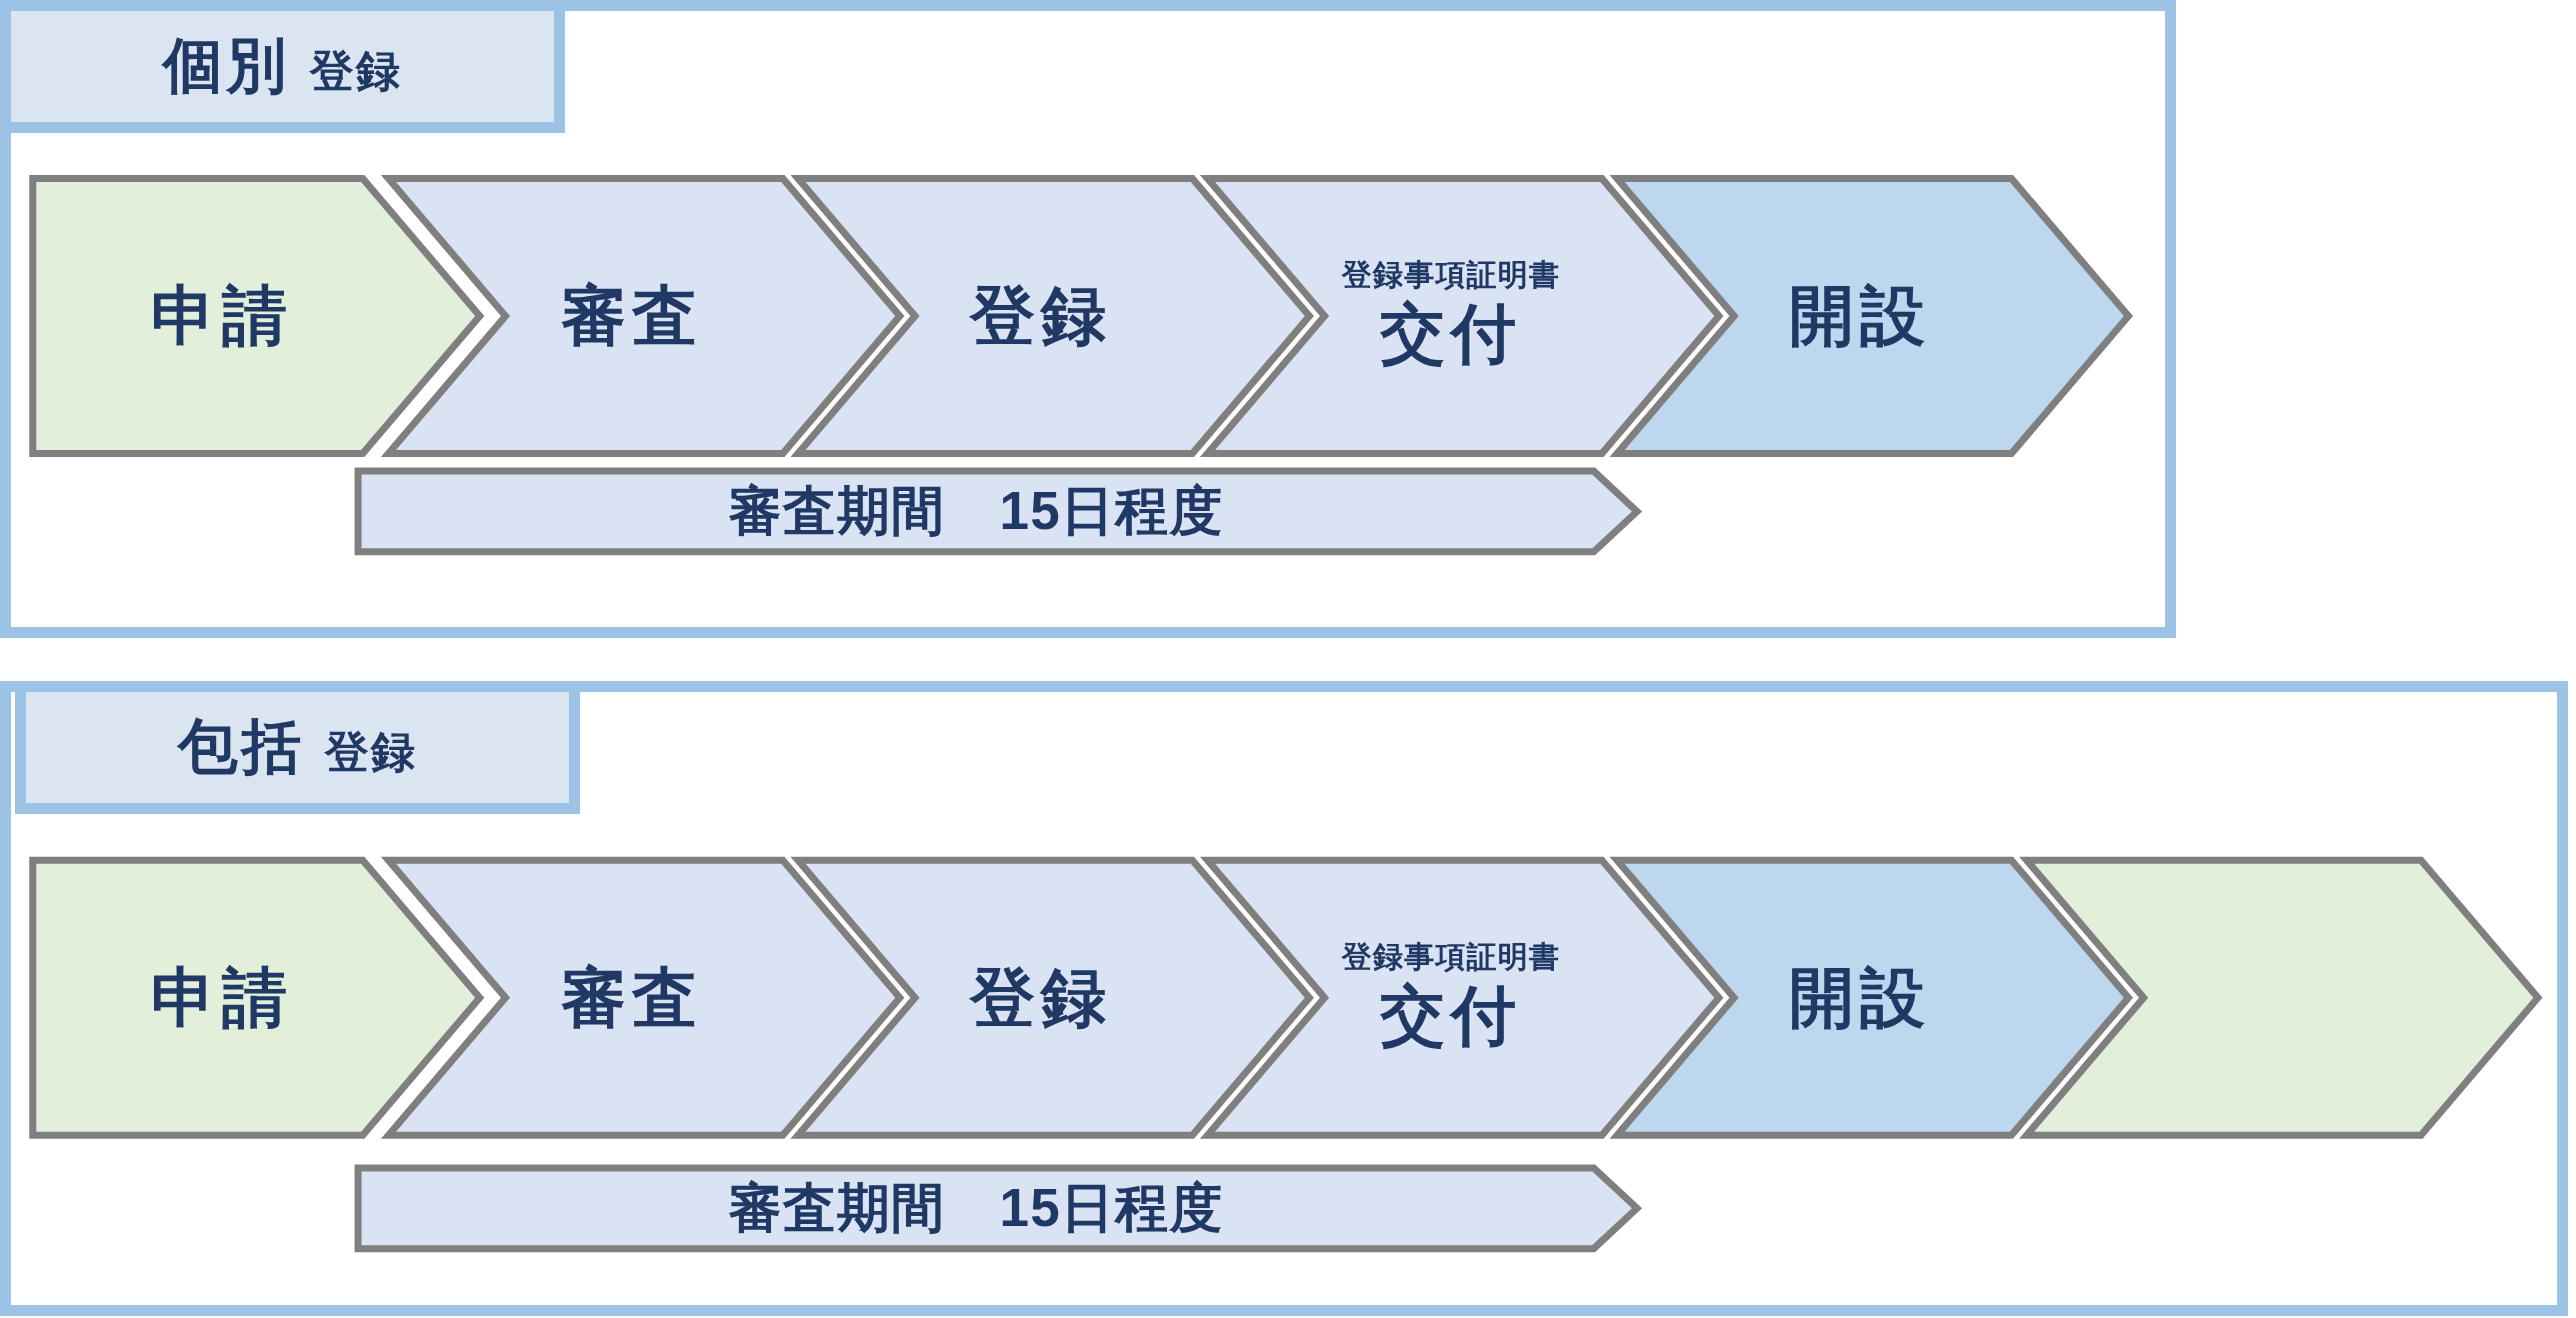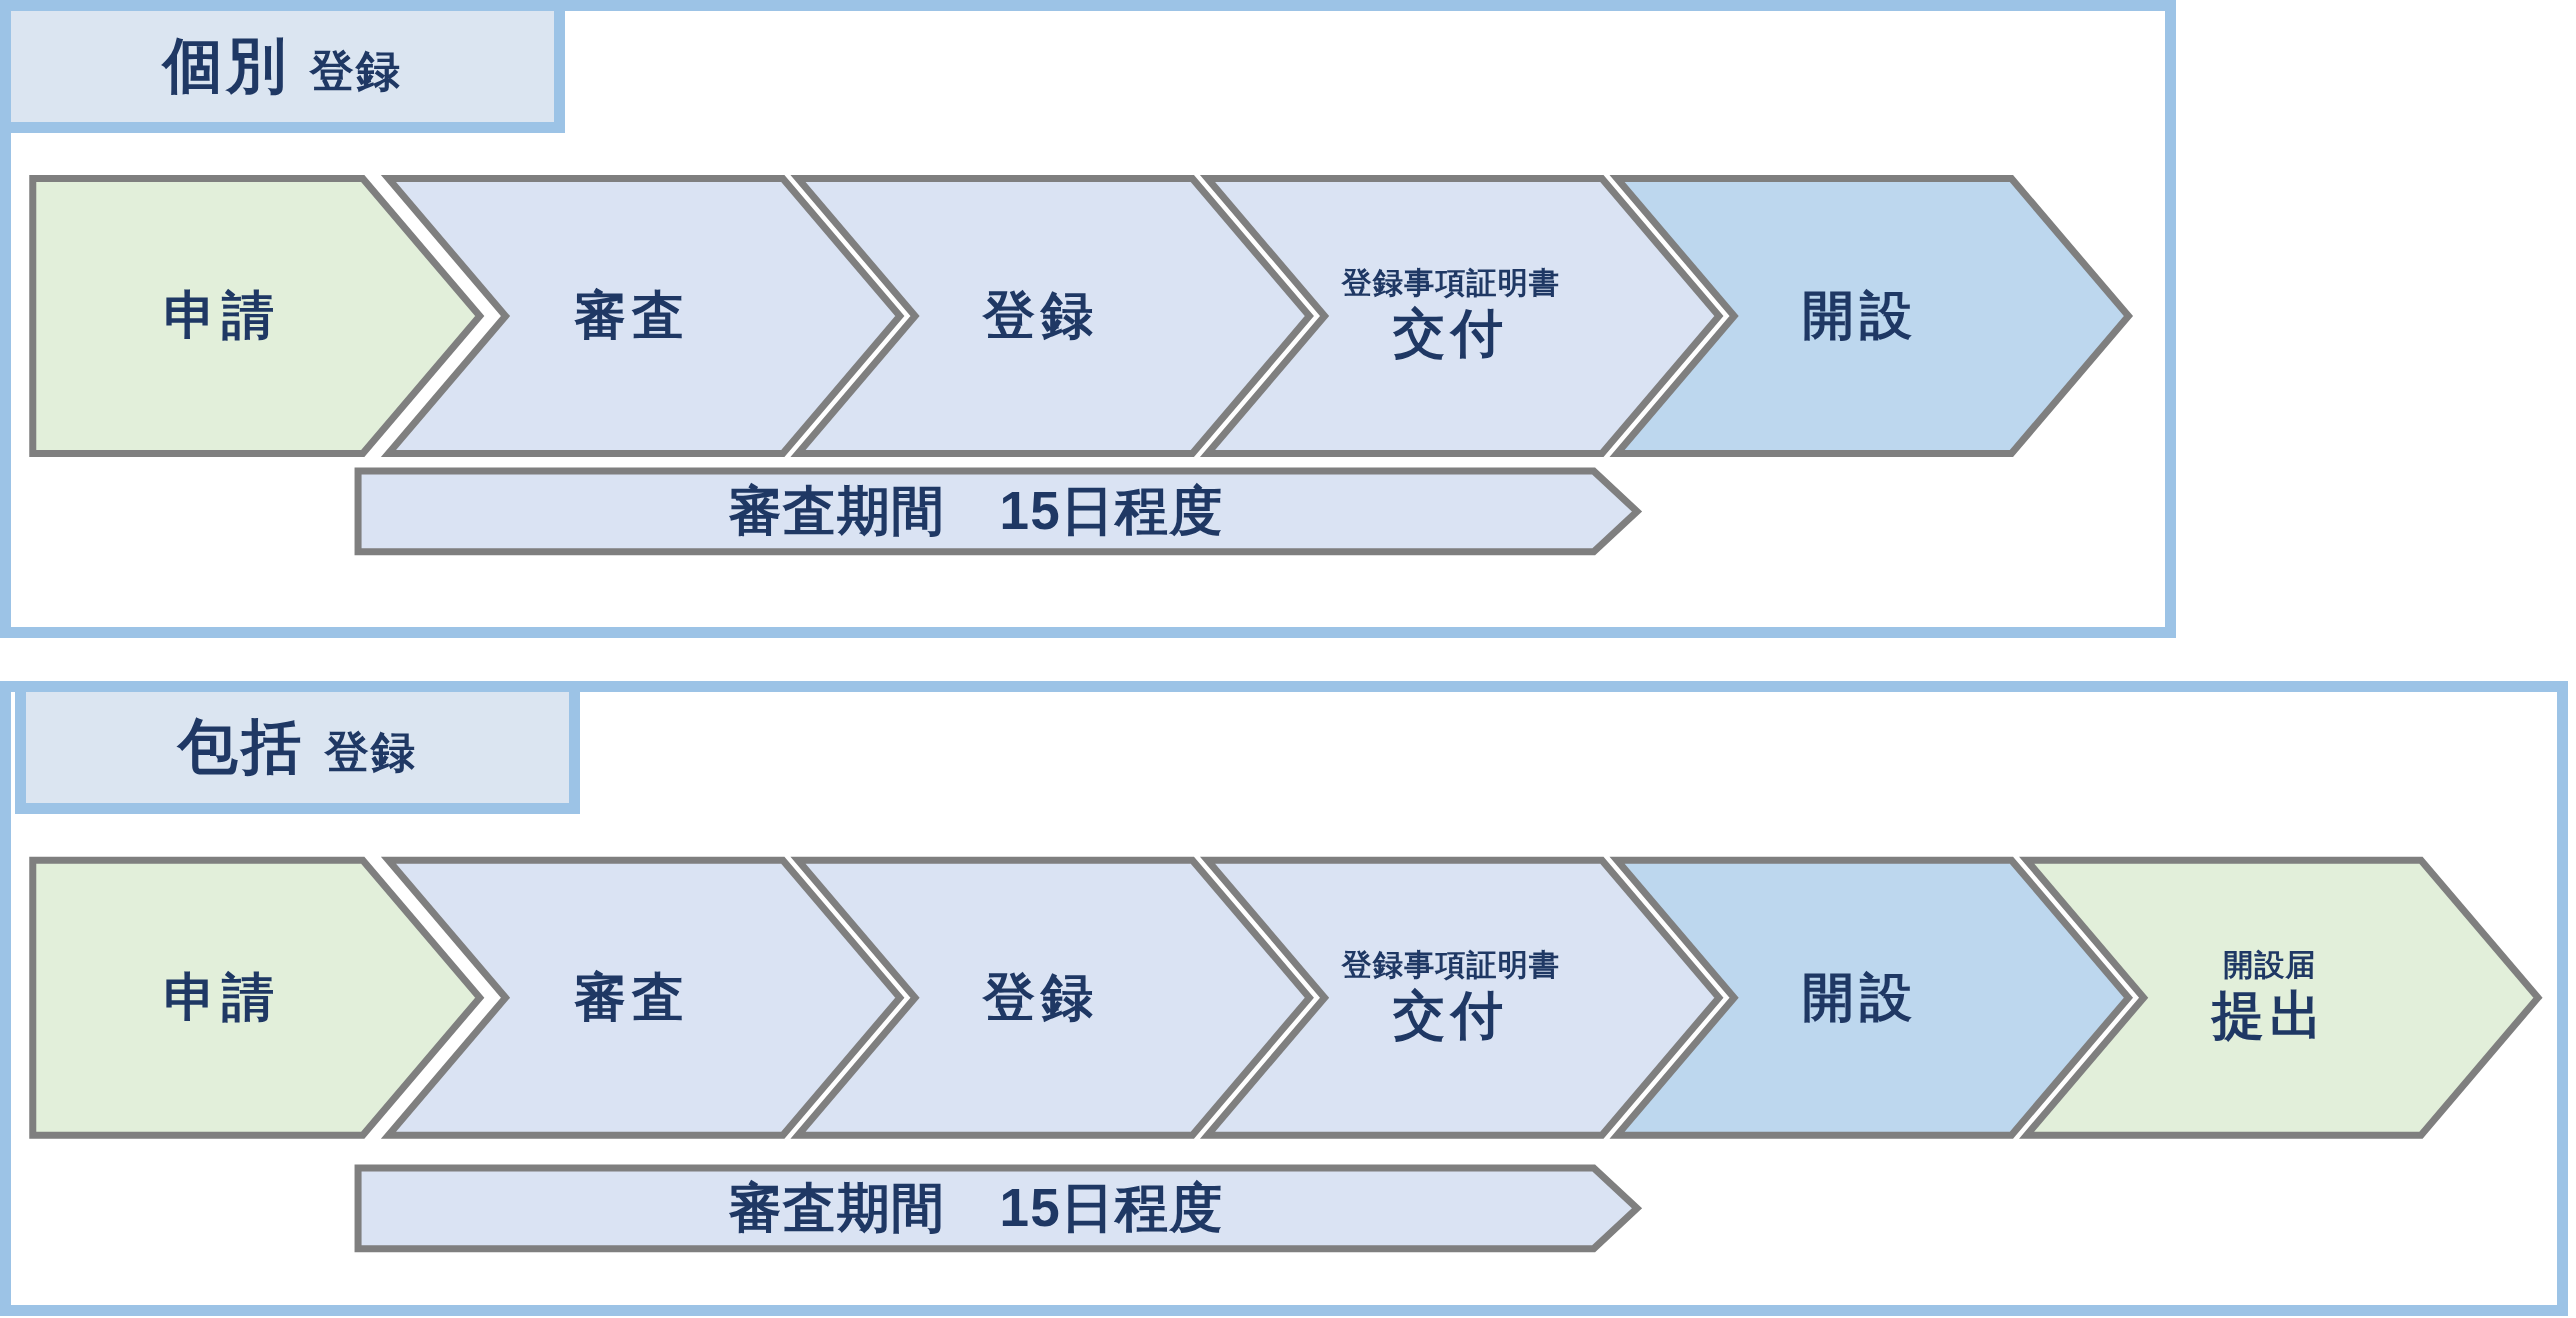--- a/index.html
+++ b/index.html
@@ -28,21 +28,21 @@
   .label-main{font-size:60px;letter-spacing:3.5px;}
   .label-sub{font-size:44px;letter-spacing:2.3px;}
 
   svg.flow-shapes{position:absolute;left:0;top:0;z-index:2;}
   svg.flow-shapes polygon{stroke:var(--c-gray);stroke-width:12;stroke-linejoin:miter;}
 
   .step-label{position:absolute;z-index:4;display:flex;flex-direction:column;align-items:center;
     justify-content:center;text-align:center;color:var(--c-navy);font-weight:bold;}
   .step-line-top{font-size:30px;line-height:1.2;letter-spacing:1.2px;}
   .step-line-top:empty{display:none;}
-  .step-line-main{font-size:52px;line-height:1.25;letter-spacing:5.9px;}
+  .step-line-main{font-size:65px;line-height:1.25;letter-spacing:5.9px;}
 
   .duration-label{position:absolute;z-index:4;display:flex;align-items:center;justify-content:center;
     color:var(--c-navy);font-weight:bold;font-size:53px;letter-spacing:1.2px;}
 </style>
 </head>
 <body>
 
 <div class="page">
 
   <div class="flow-box top"></div>
@@ -114,20 +114,16 @@
     <span class="step-line-main">登録</span>
   </div>
   <div class="step-label" style="left:1217px;top:860px;width:468px;height:275px;">
     <span class="step-line-top">登録事項証明書</span>
     <span class="step-line-main">交付</span>
   </div>
   <div class="step-label" style="left:1626px;top:860px;width:468px;height:275px;">
 
     <span class="step-line-main">開設</span>
   </div>
-  <div class="step-label" style="left:2036px;top:860px;width:468px;height:275px;">
-    <span class="step-line-top">開設届</span>
-    <span class="step-line-main">提出</span>
-  </div>
   <div class="duration-label" style="left:358px;top:1168px;width:1236px;height:81px;">審査期間　15日程度</div>
 
 </div>
 
 
 </body></html>

